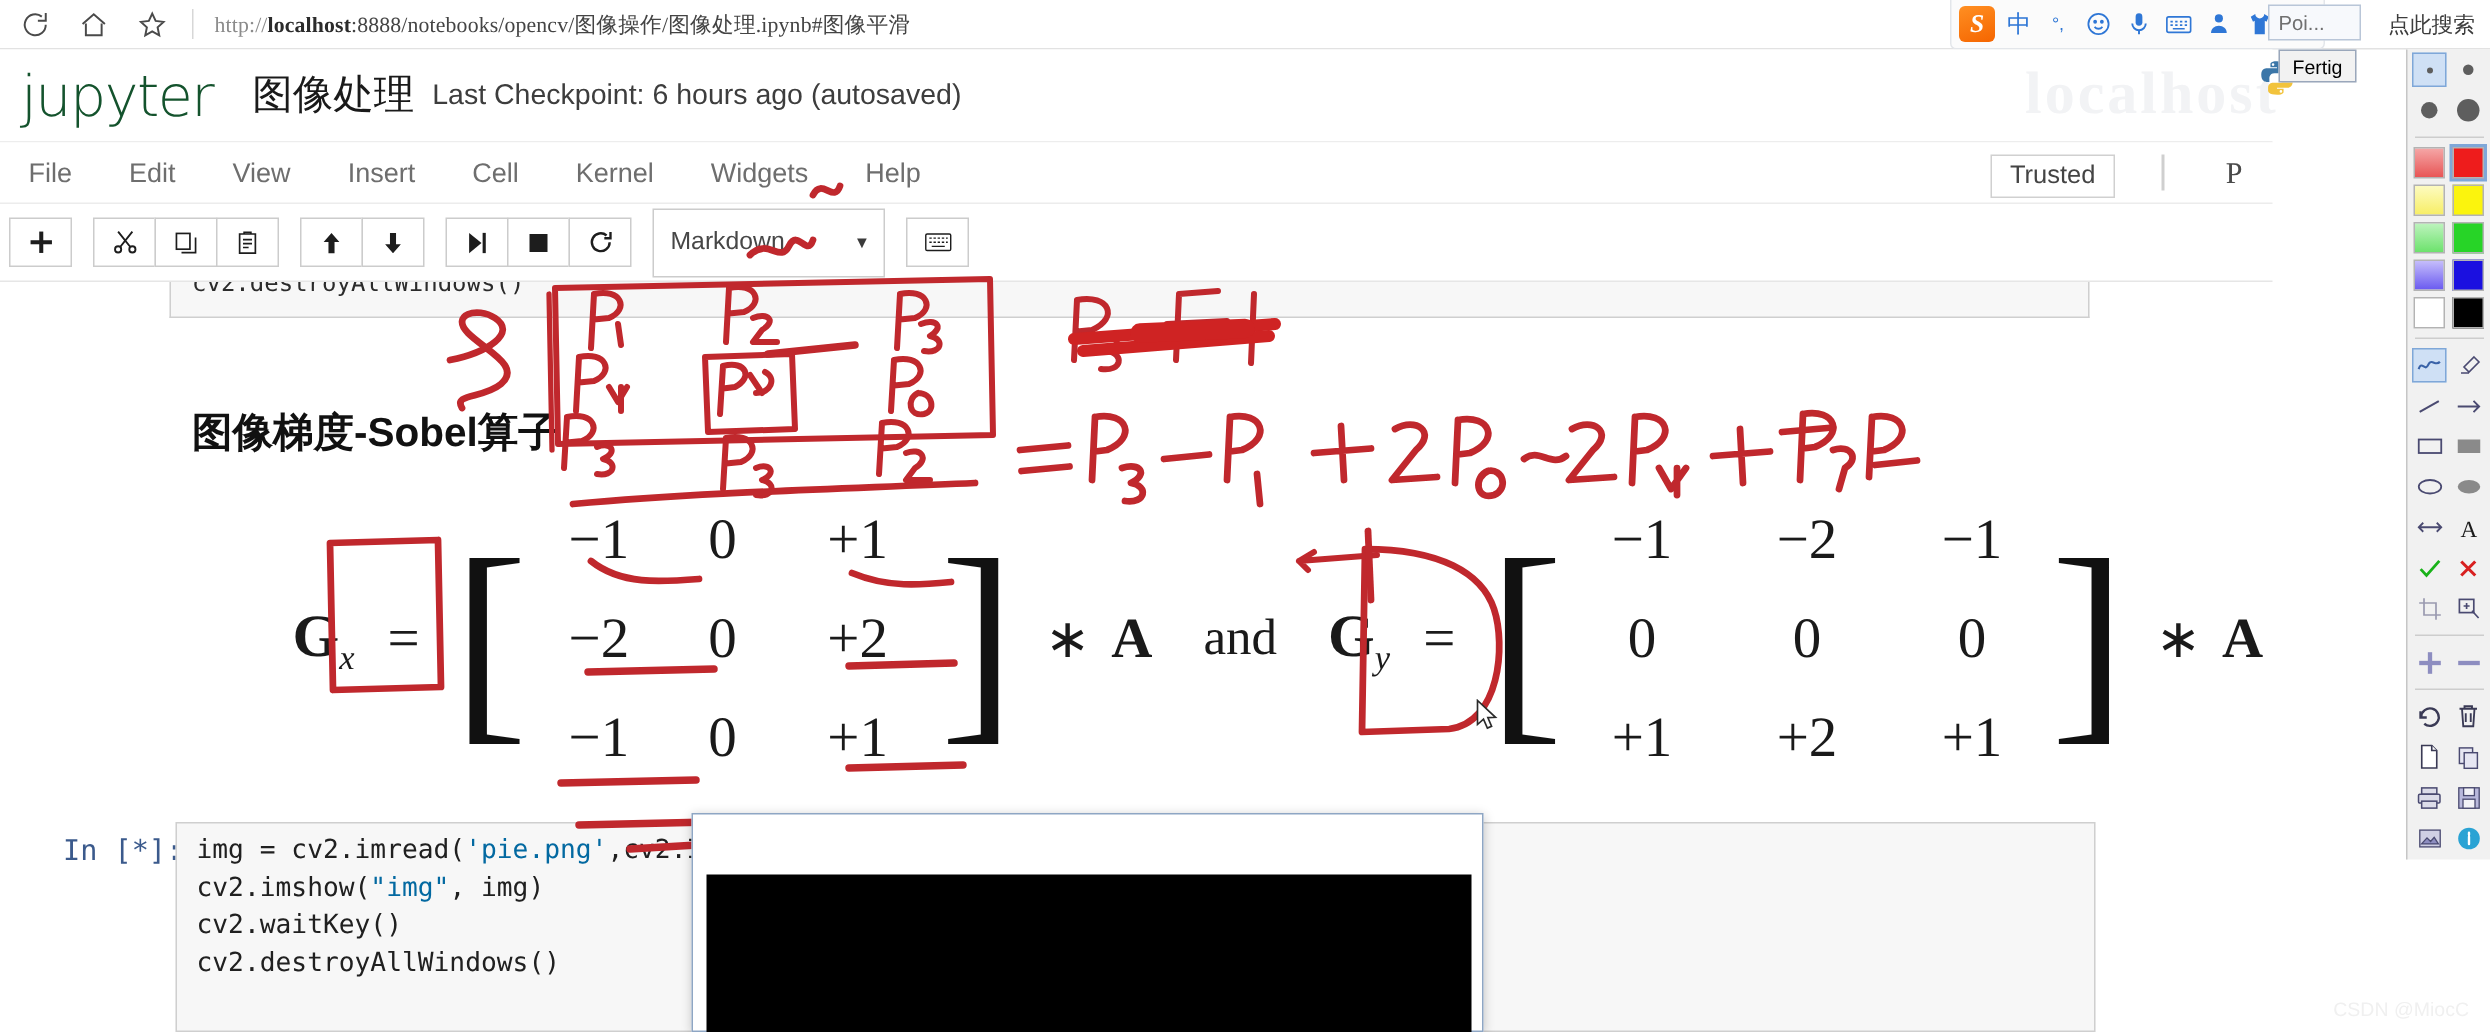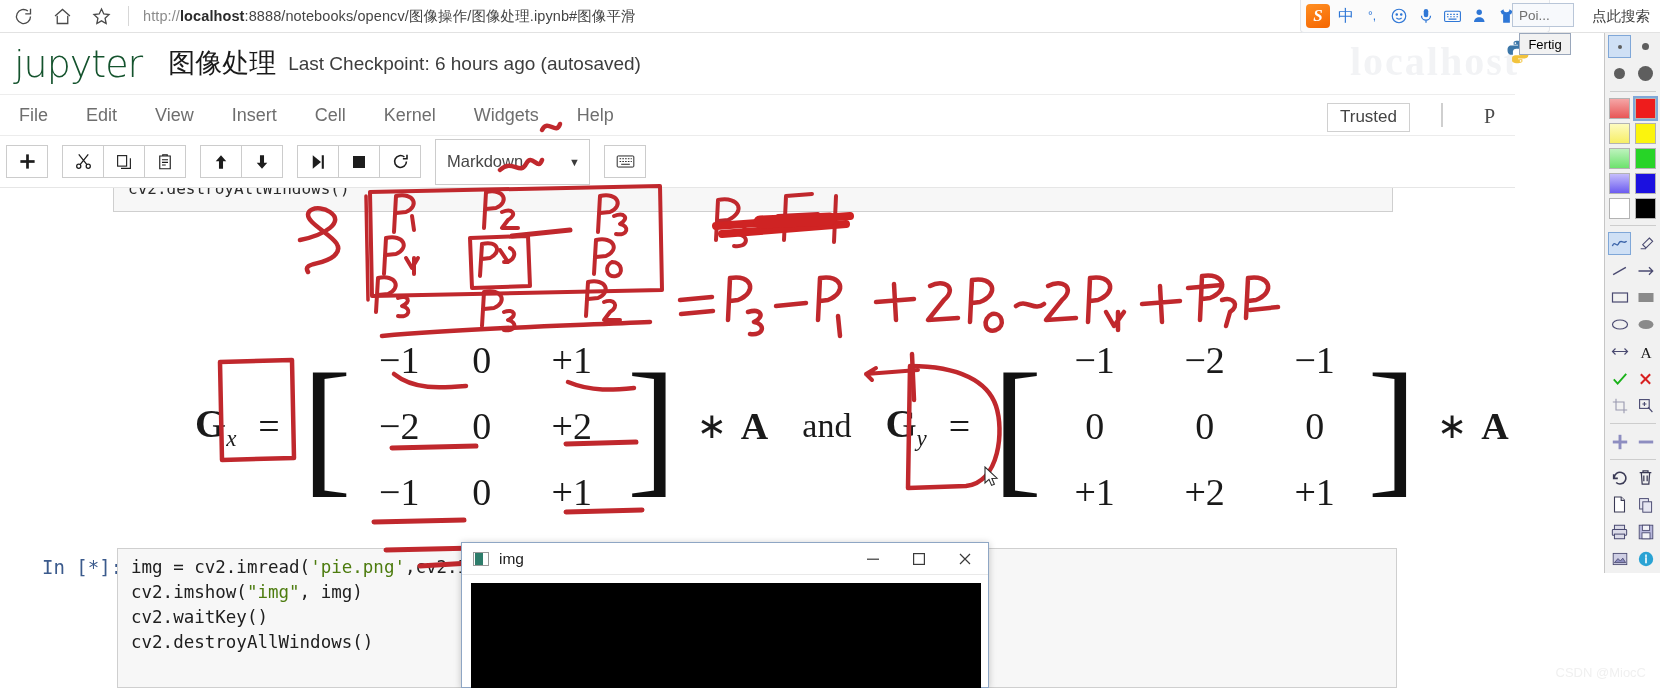--- a/index.html
+++ b/index.html
@@ -15,21 +15,21 @@
   .browser-bar {
     position: absolute; left: 0; top: 0; width: 1660px; height: 33px;
     background: #ffffff; border-bottom: 1px solid #e2e2e2;
     display: flex; align-items: center;
   }
   .nav-icons { display: flex; align-items: center; gap: 17px; padding-left: 12px; }
   .nav-ic { width: 22px; height: 22px; color: #4a4a4a; display:flex; align-items:center; justify-content:center; }
   .nav-ic svg { display:block; }
   .url-sep { width:1px; height:20px; background:#d7d7d7; margin:0 14px 0 16px; }
   .url-text {
-    font-size: 14.5px; color: #8b8b8b; letter-spacing:.1px; white-space:nowrap;
+    font-size: 14.5px; color: #8b8b8b; letter-spacing:.1px; white-space:nowrap;font-family:Liberation Serif, serif;
   }
   .url-text b { color: #2b2b2b; font-weight: 600; }
   .url-text .dk { color:#444; }
 
   .right-chrome { position:absolute; right:0; top:0; height:33px; display:flex; align-items:center; }
   .rc-ic { width:26px; height:26px; display:flex; align-items:center; justify-content:center; color:#555; }
   .search-hint { font-size:14.5px; color:#3c3c3c; margin:0 10px 0 12px; white-space:nowrap;}
   .chrome-sep { width:1px; height:18px; background:#d2d2d2; margin:0 8px; }
 
   
@@ -173,21 +173,21 @@
   }
   .code-cell {
     position:absolute; left:117px; top:360px; width:1280px; height:140px;
     background:#f7f7f7; border:1px solid #cfcfcf;
     padding:6px 0 0 13px; overflow:hidden;
   }
   .code-cell pre {
     font-family:"DejaVu Sans Mono", monospace; font-size:17.5px; color:#202020;
     line-height:1.43; white-space:pre;
   }
-  .tok-str { color:#4d7c0f; }
+  .tok-str { color:#0369a1; }
 
   
   .img-win {
     position:absolute; left:461px; top:542px; width:528px; height:146px;
     background:#fff; border:1px solid #8ea6c4; box-shadow:0 1px 7px rgba(0,0,0,.22);
     z-index:40;
   }
   .img-title {
     height:32px; display:flex; align-items:center; padding-left:11px;
     background:#ffffff; border-bottom:1px solid #e9e9e9;
@@ -429,20 +429,21 @@
       </span>
     </div>
   </div>
 
   <div class="nb-body">
 
     <div class="cell-cut">
       <code>cv2.destroyAllWindows()</code>
     </div>
 
+    <div class="md-heading">图像梯度-Sobel算子</div>
 
     <div class="formula">
       <span class="mvar"><span>G</span><sub>x</sub></span>
       <span class="meq">=</span>
       <span class="bracket">[</span>
       <div class="matrix">
         <span class="mcell">−1</span>
         <span class="mcell">0</span>
         <span class="mcell">+1</span>
         <span class="mcell">−2</span>
@@ -478,43 +479,20 @@
     <div class="in-prompt">In [*]:</div>
     <div class="code-cell">
       <pre>img = cv2.imread(<span class="tok-str">'pie.png'</span>,cv2.IM</pre>
       <pre>cv2.imshow(<span class="tok-str">"img"</span>, img)</pre>
       <pre>cv2.waitKey()</pre>
       <pre>cv2.destroyAllWindows()</pre>
     </div>
   </div>
 
   <div class="img-win">
-    <div class="img-title">
-      <span class="img-ic">
-          <i></i>
-        </span>
-      <span class="img-title-text">img</span>
-      <span class="win-ctrls">
-        <span class="win-btn">
-          <svg width="14" height="14" viewBox="0 0 14 14">
-              <rect x="1" y="6.6" width="12" height="1.2" fill="#3a3a3a"></rect>
-            </svg>
-        </span>
-        <span class="win-btn">
-          <svg width="14" height="14" viewBox="0 0 14 14" fill="none" stroke="#3a3a3a" stroke-width="1.2">
-              <rect x="1.6" y="1.6" width="10.8" height="10.8"></rect>
-            </svg>
-        </span>
-        <span class="win-btn">
-          <svg width="14" height="14" viewBox="0 0 14 14" fill="none" stroke="#3a3a3a" stroke-width="1.2">
-              <path d="M2 2l10 10M12 2L2 12"></path>
-            </svg>
-        </span>
-      </span>
-    </div>
     <div class="img-canvas"></div>
   </div>
 
   <div class="palette">
     <div class="pal-row">
       <span class="pal-cell sel">
           <i class="dot" style="width:4px;height:4px;"></i>
         </span>
       <span class="pal-cell">
           <i class="dot" style="width:7px;height:7px;"></i>

